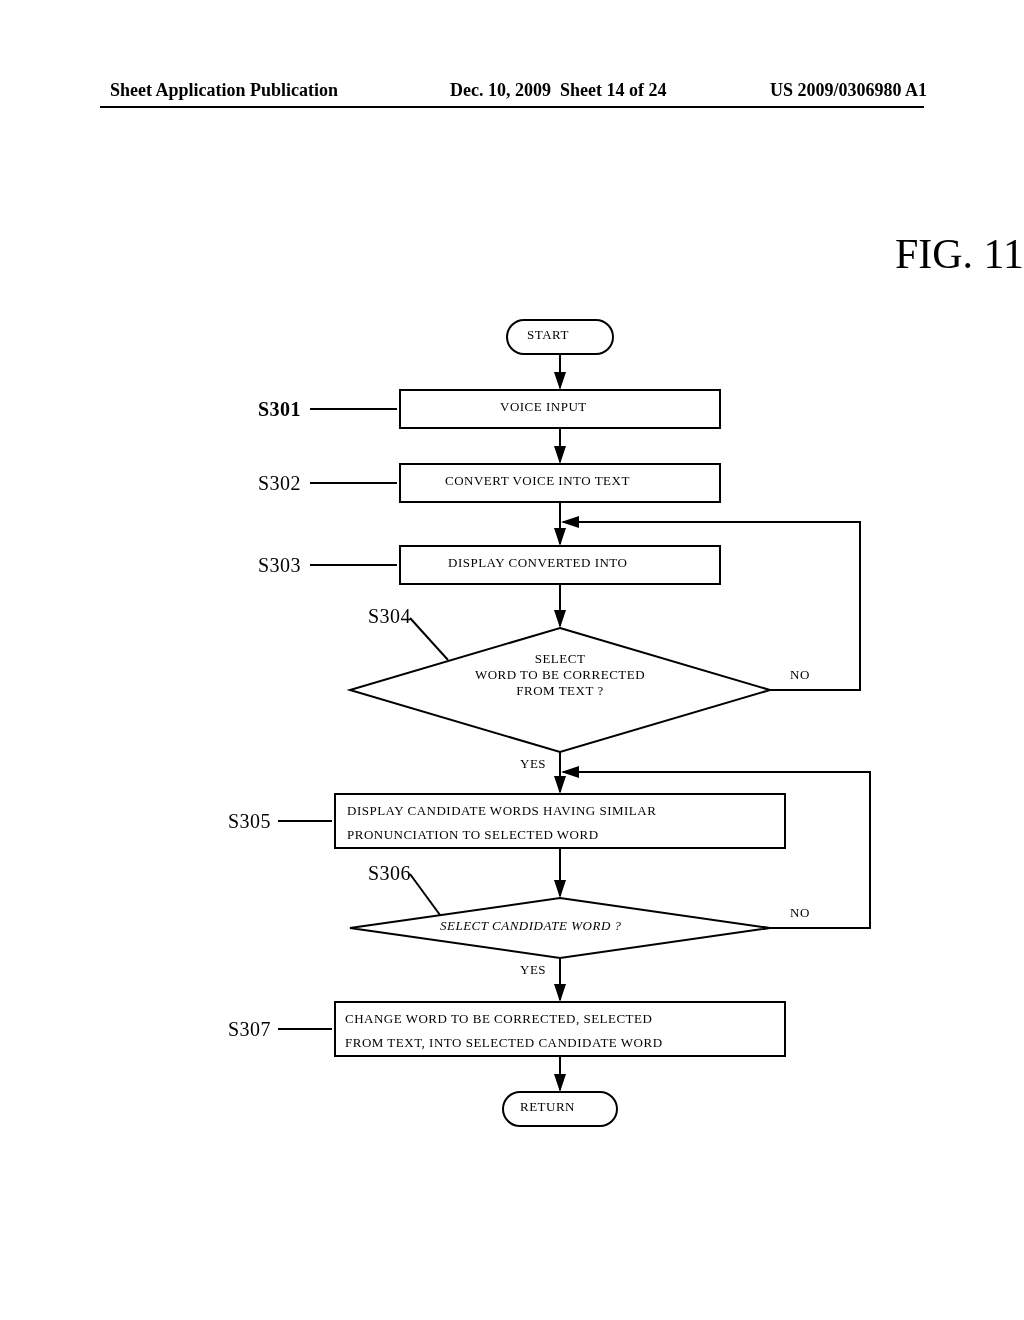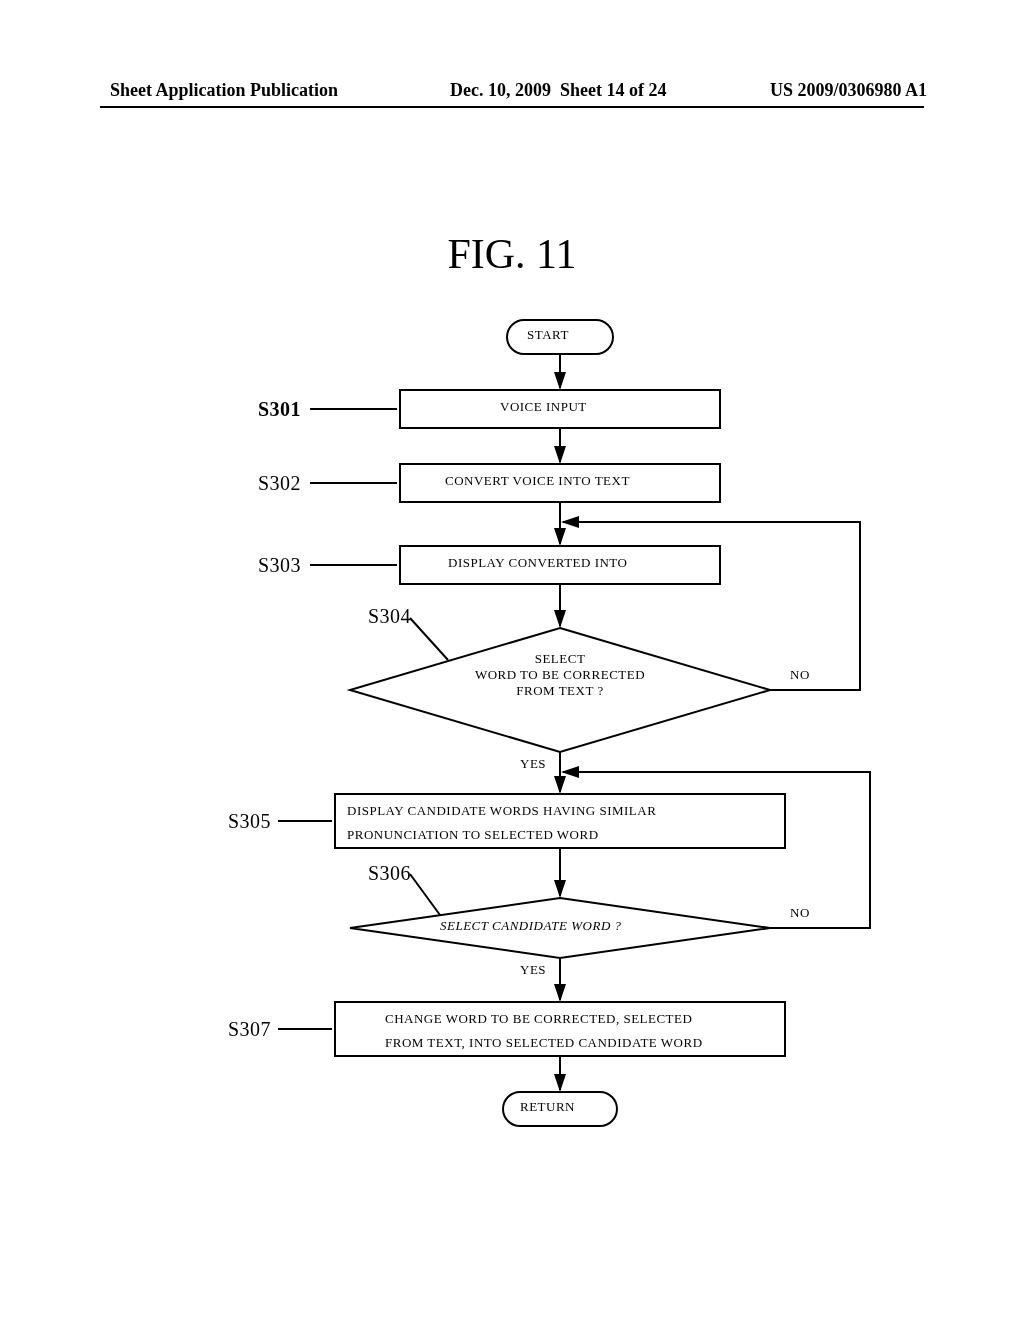--- a/index.html
+++ b/index.html
@@ -37,21 +37,21 @@
     left: 100px;
     width: 824px;
     height: 2px;
     background: #000;
   }
   .fig-title {
     position: absolute;
     top: 230px;
     left: 0;
     width: 1024px;
-    text-align: center;
+    text-align: right;
     font-size: 42px;
     font-family: "Times New Roman", serif;
   }
   .canvas {
     position: absolute;
     top: 0;
     left: 0;
   }
   .label {
     position: absolute;
@@ -145,16 +145,16 @@
 <div class="label step" style="top:810px; left:228px;">S305</div>
 <div class="label" style="top:799px; left:347px; line-height:24px;">DISPLAY CANDIDATE WORDS HAVING SIMILAR
 PRONUNCIATION TO SELECTED WORD</div>
 
 <div class="label step" style="top:862px; left:368px;">S306</div>
 <div class="label" style="top:918px; left:440px;font-style:italic;">SELECT CANDIDATE WORD ?</div>
 <div class="label" style="top:962px; left:520px;">YES</div>
 <div class="label" style="top:905px; left:790px;">NO</div>
 
 <div class="label step" style="top:1018px; left:228px;">S307</div>
-<div class="label" style="top:1007px; left:345px; line-height:24px;margin-left:40px;">CHANGE WORD TO BE CORRECTED, SELECTED
+<div class="label" style="top:1007px; left:345px; line-height:24px;">CHANGE WORD TO BE CORRECTED, SELECTED
 FROM TEXT, INTO SELECTED CANDIDATE WORD</div>
 
 <div class="label" style="top:1099px; left:520px;">RETURN</div>
 
 </body></html>

